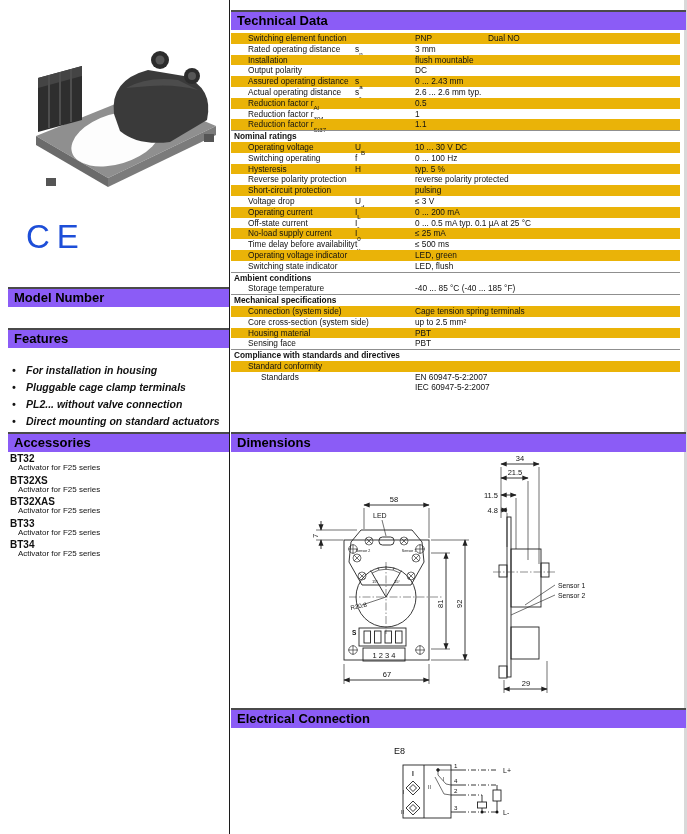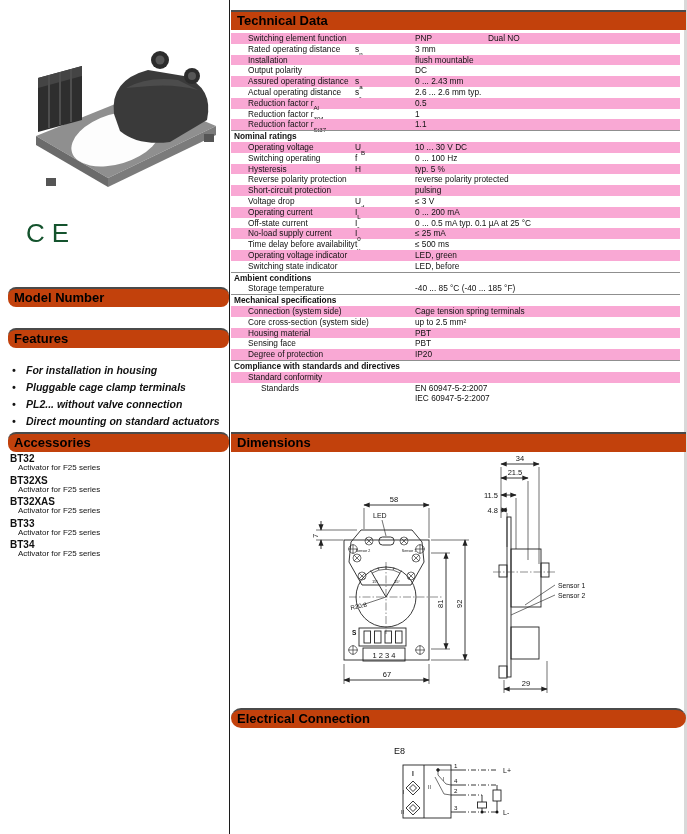--- a/index.html
+++ b/index.html
@@ -1,56 +1,56 @@
 <!DOCTYPE html>
 <html><head>
 <meta charset="utf-8">
 <style>
   html,body{margin:0;padding:0;background:#fff;}
   body{width:687px;height:834px;position:relative;overflow:hidden;
        font-family:"Liberation Sans",sans-serif;color:#111;}
   .col-divider{position:absolute;left:229px;top:0;width:1px;height:834px;background:#1c1c1c;}
   .page-edge{position:absolute;right:0;top:0;width:3px;height:834px;background:#d9d9d9;}
-  .bar{background:#c2410c;border-top:2px solid #4a4a4a;font-weight:bold;font-size:13px;
+  .bar{background:#8b5cf6;border-top:2px solid #4a4a4a;font-weight:bold;font-size:13px;
        line-height:16px;padding:1px 0 1px 6px;color:#000;white-space:nowrap;}
   
   .left-col{position:absolute;left:8px;top:0;width:221px;}
-  .left-col .bar{width:215px;border-radius:8px;}
+  .left-col .bar{width:215px;}
   .photo{position:absolute;left:0;top:18px;}
-  .ce{position:absolute;left:18px;top:218px;font-size:26px;letter-spacing:7px;color:#14532d;}
+  .ce{position:absolute;left:18px;top:218px;font-size:33px;letter-spacing:7px;color:#1d4ed8;}
   .mn-bar{position:absolute;top:287px;width:215px;}
   .mn-val{position:absolute;top:310px;left:2px;font-size:12px;font-weight:bold;margin-top:23px;}
   .ft-bar{position:absolute;top:328px;width:215px;}
   .ft-list{position:absolute;top:362px;left:0;width:221px;}
   .ft-item{position:relative;padding-left:18px;font-size:10.5px;font-weight:bold;line-height:17px;font-style:italic;}
   .ft-item::before{content:"\2022";position:absolute;left:4px;}
   .ac-bar{position:absolute;top:432px;width:215px;}
   .ac-list{position:absolute;top:454px;left:2px;}
   .ac-item{margin-bottom:3px;}
   .ac-name{font-size:10px;font-weight:bold;line-height:10px;}
   .ac-desc{font-size:8px;line-height:8.5px;margin-left:8px;}
   
   .right-col{position:absolute;left:231px;top:0;width:456px;}
   .td-bar{position:absolute;top:10px;width:449px;}
   .ttable{position:absolute;top:33px;left:0;width:449px;font-size:8.3px;}
   .trow{position:relative;height:10.8px;line-height:10.8px;width:449px;}
-  .trow.stripe{background:#f9a8d4;}
+  .trow.stripe{background:#eab308;}
   .trow.sechead{border-top:1px solid #8f8f8f;font-weight:bold;}
   .trow.tall{height:21px;}
   .tlabel0{position:absolute;left:3px;white-space:nowrap;}
   .tlabel{position:absolute;left:17px;white-space:nowrap;}
   .tlabel.ind2{left:30px;}
   .tsym{position:absolute;left:124px;}
   .tval{position:absolute;left:184px;white-space:nowrap;}
   .tval div{line-height:10.4px;}
   .tval2{position:absolute;left:245px;white-space:nowrap;margin-left:12px;}
   sub{font-size:6.2px;line-height:0;position:relative;top:2px;}
   .dim-bar{position:absolute;top:432px;width:449px;}
   .dims-svg{position:absolute;top:452px;left:58px;}
-  .ec-bar{position:absolute;top:708px;width:449px;border-radius:10px;}
+  .ec-bar{position:absolute;top:708px;width:449px;}
   .ec-svg{position:absolute;top:740px;left:155px;}
   svg text{fill:#111;font-family:"Liberation Sans",sans-serif;}
   .ln{stroke:#222;stroke-width:0.9;fill:none;}
   .thin{stroke:#333;stroke-width:0.7;fill:none;}
   .cl{stroke:#444;stroke-width:0.6;fill:none;stroke-dasharray:8 2 1.5 2;}
   .dd{stroke:#222;stroke-width:0.9;fill:none;stroke-dasharray:5 2 1 2;}
 </style>
 </head>
 <body>
 
@@ -211,21 +211,21 @@
         <span class="tlabel">Time delay before availability</span>
         <span class="tsym">t<sub>v</sub></span>
         <span class="tval">≤ 500 ms</span>
       </div>
       <div class="trow stripe">
         <span class="tlabel">Operating voltage indicator</span>
         <span class="tval">LED, green</span>
       </div>
       <div class="trow">
         <span class="tlabel">Switching state indicator</span>
-        <span class="tval">LED, before</span>
+        <span class="tval">LED, flush</span>
       </div>
       <div class="trow sechead">
         <span class="tlabel0">Ambient conditions</span>
       </div>
       <div class="trow">
         <span class="tlabel">Storage temperature</span>
         <span class="tval">-40 ... 85 °C (-40 ... 185 °F)</span>
       </div>
       <div class="trow sechead">
         <span class="tlabel0">Mechanical specifications</span>
@@ -238,24 +238,20 @@
         <span class="tlabel">Core cross-section (system side)</span>
         <span class="tval">up to 2.5 mm²</span>
       </div>
       <div class="trow stripe">
         <span class="tlabel">Housing material</span>
         <span class="tval">PBT</span>
       </div>
       <div class="trow">
         <span class="tlabel">Sensing face</span>
         <span class="tval">PBT</span>
-      </div>
-      <div class="trow stripe">
-        <span class="tlabel">Degree of protection</span>
-        <span class="tval">IP20</span>
       </div>
       <div class="trow sechead">
         <span class="tlabel0">Compliance with standards and directives</span>
       </div>
       <div class="trow stripe">
         <span class="tlabel">Standard conformity</span>
       </div>
       <div class="trow tall">
         <span class="tlabel ind2">Standards</span>
         <span class="tval">

